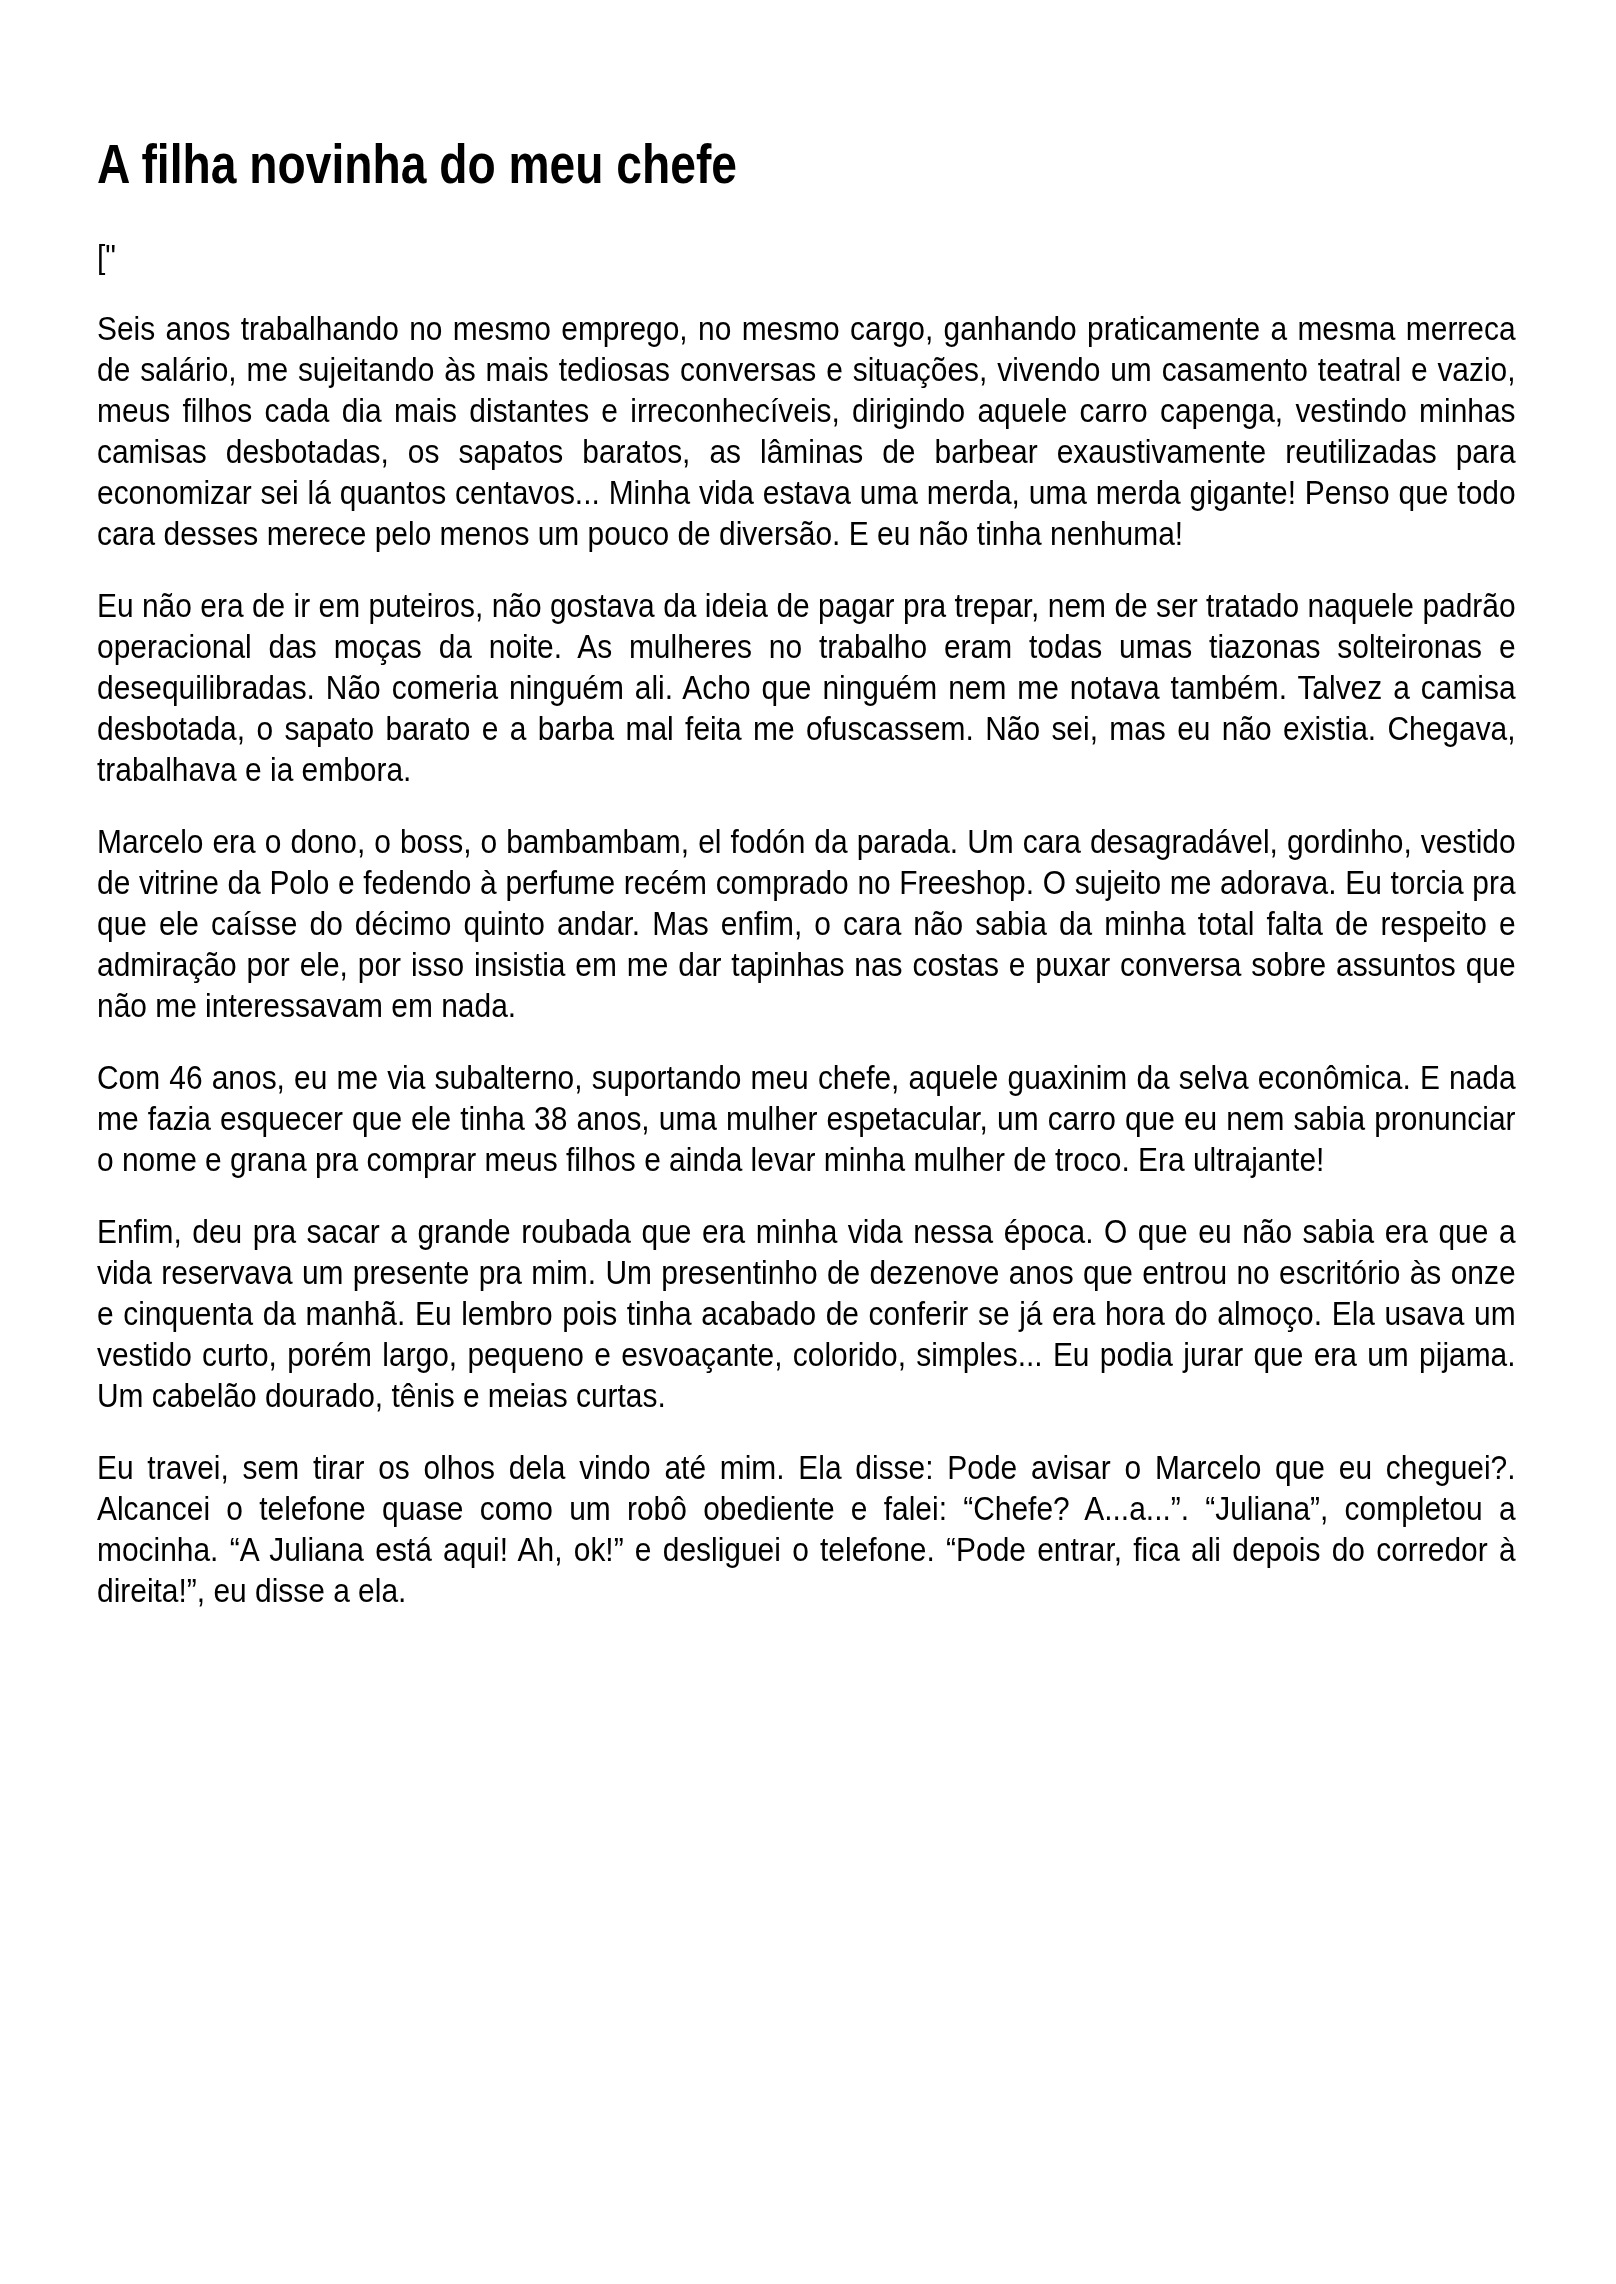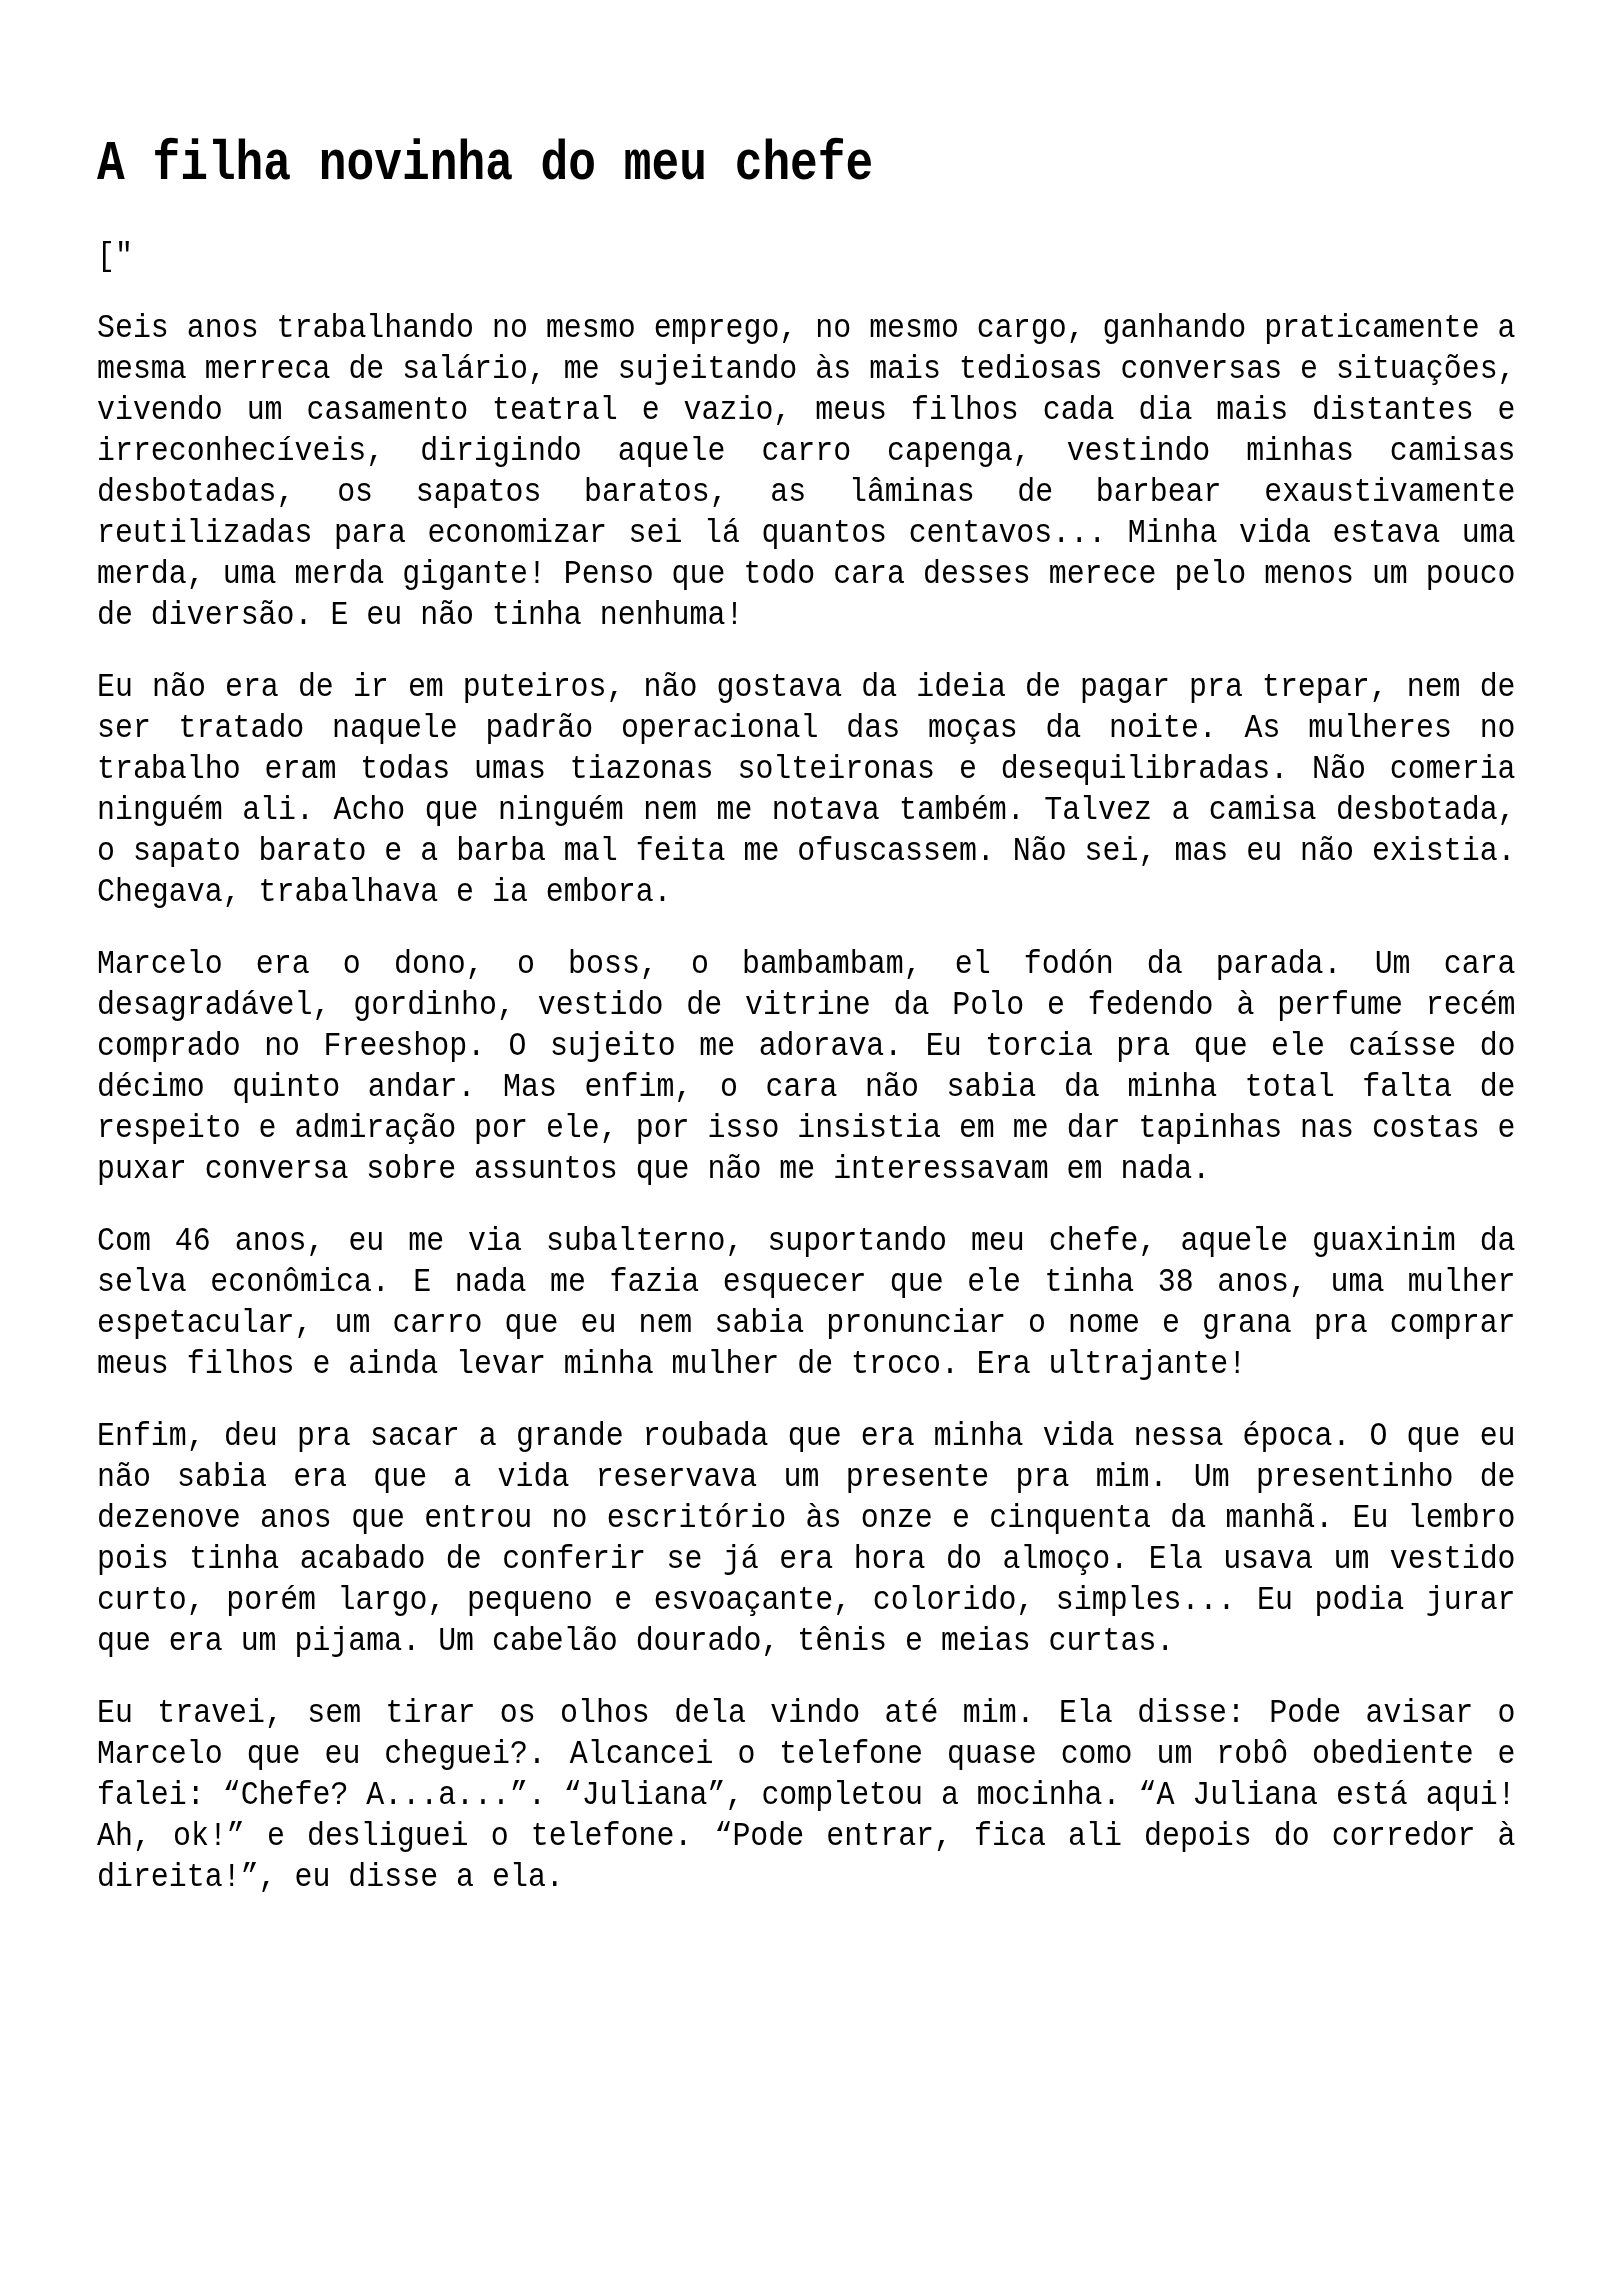--- a/index.html
+++ b/index.html
@@ -8,21 +8,21 @@
     background: #ffffff;
   }
   .page {
     position: relative;
     width: 1617px;
     height: 2284px;
     background: #ffffff;
     box-sizing: border-box;
     padding: 137px 102px 0 97px;
     overflow: hidden;
-    font-family: Liberation Mono, monospace;
+    font-family: Liberation Sans, sans-serif;
     color: #000000;
   }
   .title {
     margin: 0 0 44px 0;
     font-size: 55px;
     font-weight: 700;
     line-height: 55px;
     white-space: nowrap;
     transform: scaleX(0.84);
     transform-origin: 0 50%;

